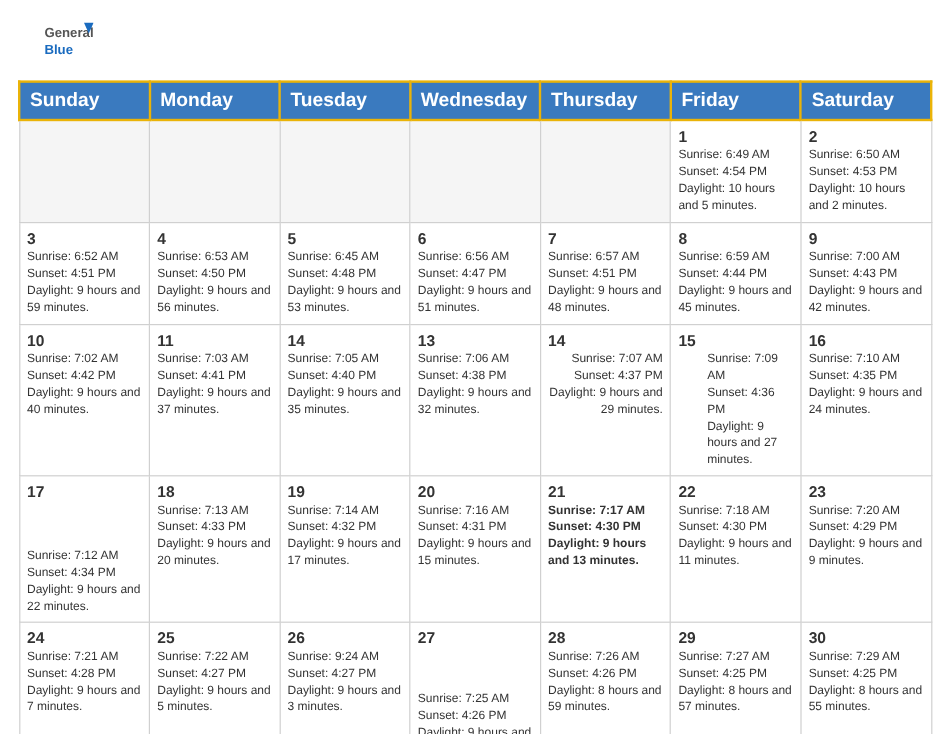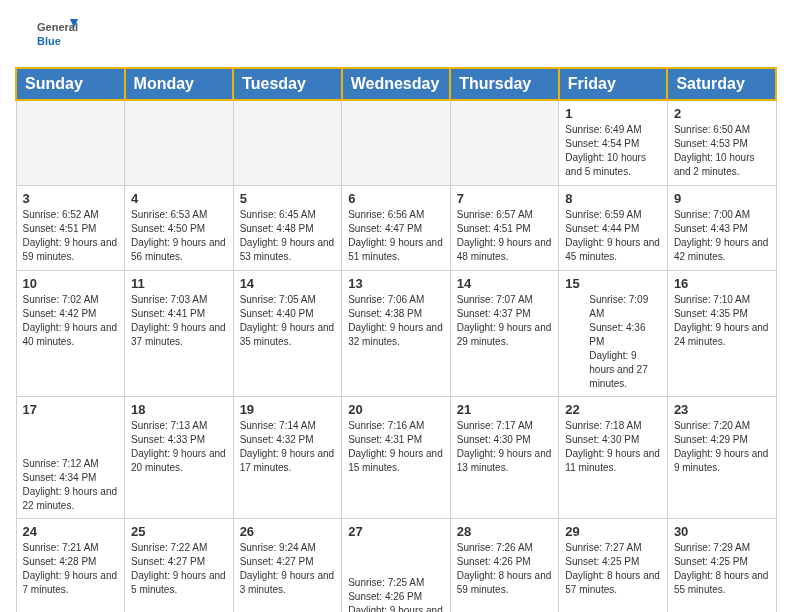--- a/index.html
+++ b/index.html
@@ -180,21 +180,21 @@
 Daylight: 9 hours and 35 minutes.</div>
         </td>
         <td>
           <span class="day-number">13</span>
           <div class="day-info" style="white-space: pre-line;">Sunrise: 7:06 AM
 Sunset: 4:38 PM
 Daylight: 9 hours and 32 minutes.</div>
         </td>
         <td>
           <span class="day-number">14</span>
-          <div class="day-info" style="white-space: pre-line;">Sunrise: 7:07 AM
+          <div class="day-info" style="white-space: pre-line; text-align: right;">Sunrise: 7:07 AM
 Sunset: 4:37 PM
 Daylight: 9 hours and 29 minutes.</div>
         </td>
         <td>
           <span class="day-number">15</span>
           <div class="day-info" style="white-space: pre-line; margin-left: 24px;">Sunrise: 7:09 AM
 Sunset: 4:36 PM
 Daylight: 9 hours and 27 minutes.</div>
         </td>
         <td>
@@ -224,21 +224,21 @@
 Daylight: 9 hours and 17 minutes.</div>
         </td>
         <td>
           <span class="day-number">20</span>
           <div class="day-info" style="white-space: pre-line;">Sunrise: 7:16 AM
 Sunset: 4:31 PM
 Daylight: 9 hours and 15 minutes.</div>
         </td>
         <td>
           <span class="day-number">21</span>
-          <div class="day-info" style="white-space: pre-line;">Sunrise: 7:17 AM
+          <div class="day-info" style="white-space: pre-line; font-weight: bold;">Sunrise: 7:17 AM
 Sunset: 4:30 PM
 Daylight: 9 hours and 13 minutes.</div>
         </td>
         <td>
           <span class="day-number">22</span>
           <div class="day-info" style="white-space: pre-line;">Sunrise: 7:18 AM
 Sunset: 4:30 PM
 Daylight: 9 hours and 11 minutes.</div>
         </td>
         <td>

